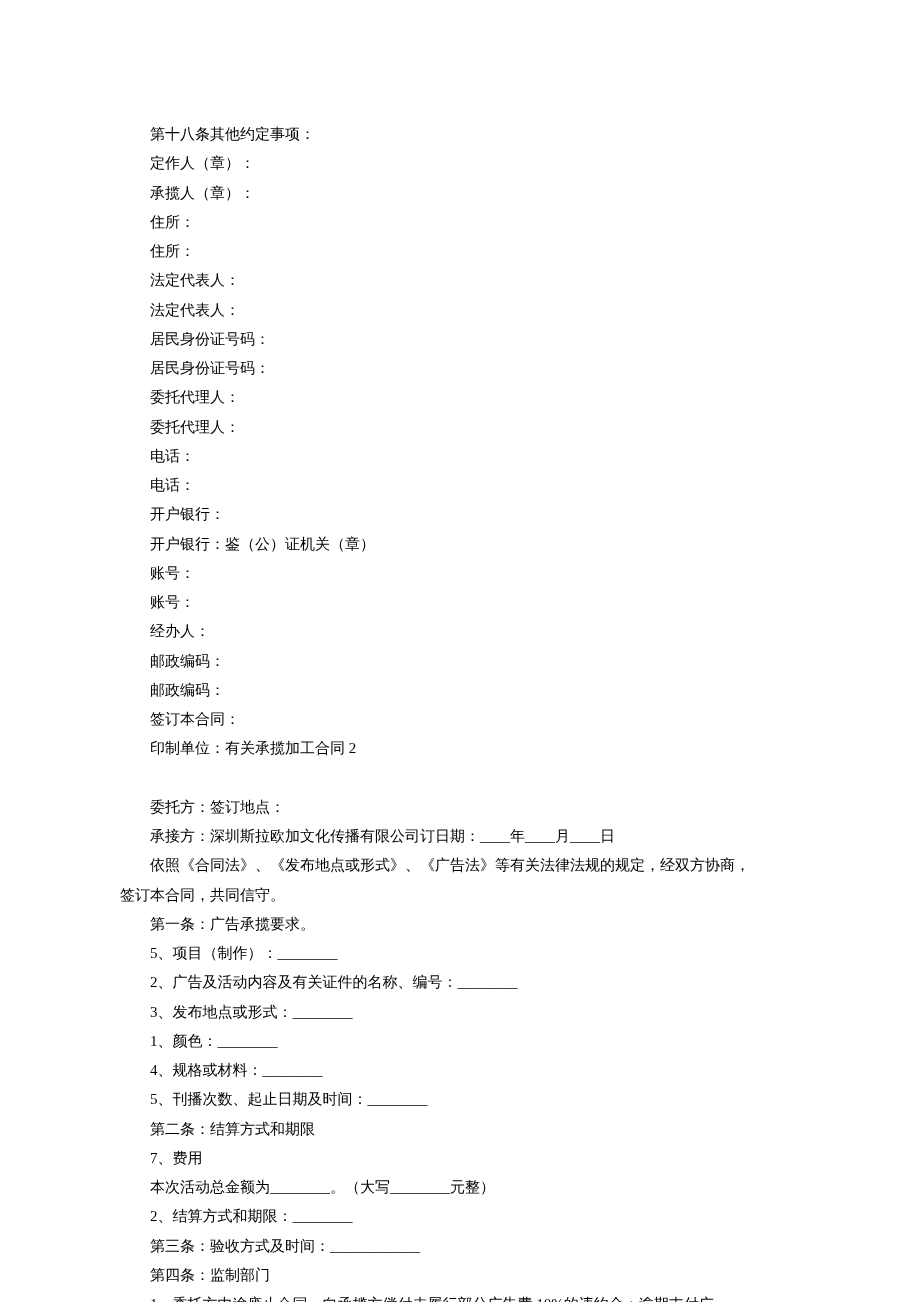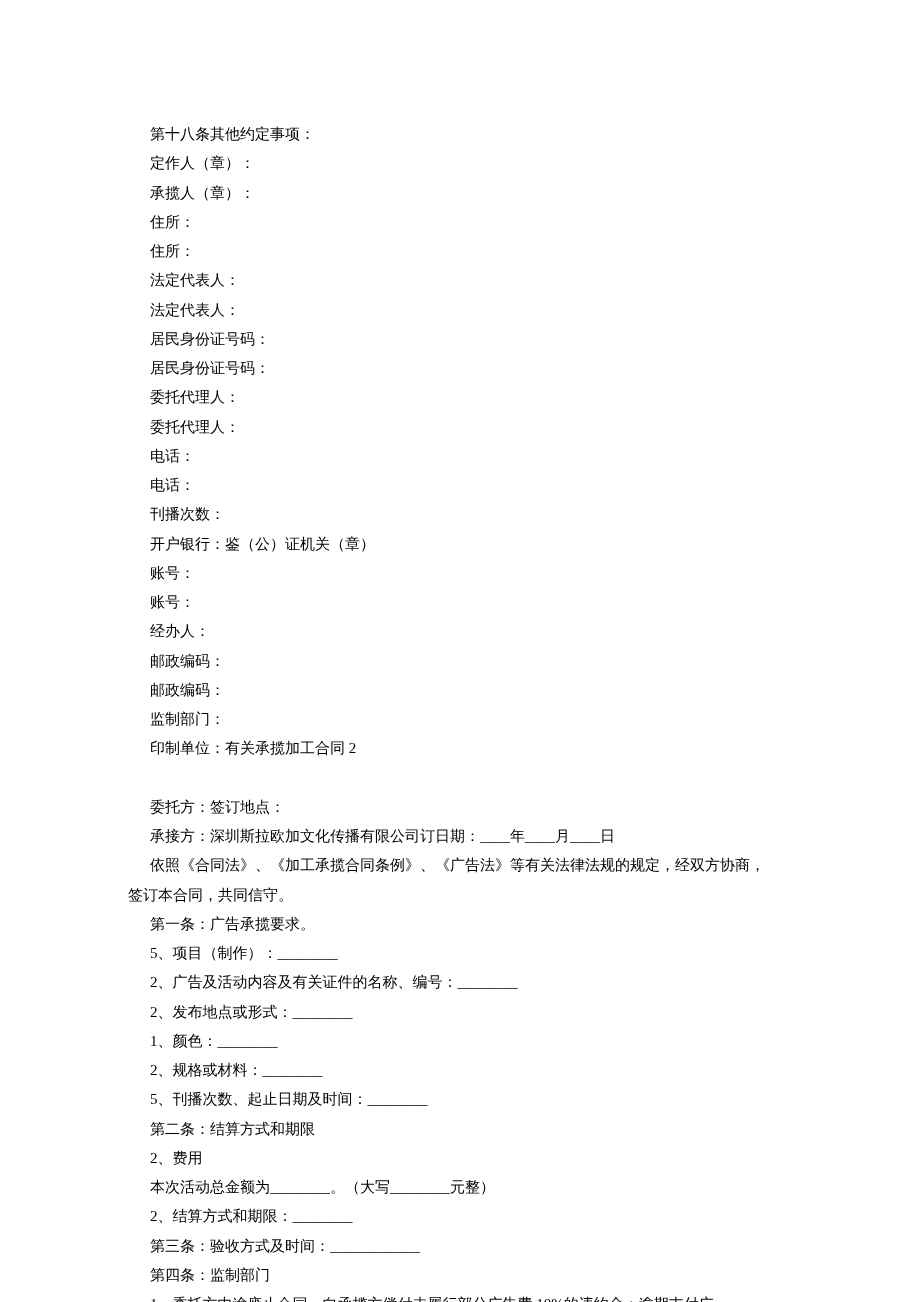--- a/index.html
+++ b/index.html
@@ -15,21 +15,20 @@
       font-size: 15px;
       color: #000000;
       padding: 120px 120px 0 120px;
       line-height: 1.95;
     }
     .line {
       text-indent: 2em;
     }
     .line-noindent {
       text-indent: 0;
-      margin-left: 8px;
     }
     .para-gap {
       height: 1.95em;
     }
   </style>
 </head>
 <body>
 
 <div class="line">第十八条其他约定事项：</div>
 <div class="line">定作人（章）：</div>
@@ -37,42 +36,42 @@
 <div class="line">住所：</div>
 <div class="line">住所：</div>
 <div class="line">法定代表人：</div>
 <div class="line">法定代表人：</div>
 <div class="line">居民身份证号码：</div>
 <div class="line">居民身份证号码：</div>
 <div class="line">委托代理人：</div>
 <div class="line">委托代理人：</div>
 <div class="line">电话：</div>
 <div class="line">电话：</div>
-<div class="line">刊播次数：</div>
+<div class="line">开户银行：</div>
 <div class="line">开户银行：鉴（公）证机关（章）</div>
 <div class="line">账号：</div>
 <div class="line">账号：</div>
 <div class="line">经办人：</div>
 <div class="line">邮政编码：</div>
 <div class="line">邮政编码：</div>
-<div class="line">监制部门：</div>
+<div class="line">签订本合同：</div>
 <div class="line">印制单位：有关承揽加工合同 2</div>
 
 <div class="para-gap"></div>
 
 <div class="line">委托方：签订地点：</div>
 <div class="line">承接方：深圳斯拉欧加文化传播有限公司订日期：____年____月____日</div>
-<div class="line">依照《合同法》、《加工承揽合同条例》、《广告法》等有关法律法规的规定，经双方协商，</div>
+<div class="line">依照《合同法》、《发布地点或形式》、《广告法》等有关法律法规的规定，经双方协商，</div>
 <div class="line-noindent">签订本合同，共同信守。</div>
 <div class="line">第一条：广告承揽要求。</div>
 <div class="line">5、项目（制作）：________</div>
 <div class="line">2、广告及活动内容及有关证件的名称、编号：________</div>
-<div class="line">2、发布地点或形式：________</div>
+<div class="line">3、发布地点或形式：________</div>
 <div class="line">1、颜色：________</div>
-<div class="line">2、规格或材料：________</div>
+<div class="line">4、规格或材料：________</div>
 <div class="line">5、刊播次数、起止日期及时间：________</div>
 <div class="line">第二条：结算方式和期限</div>
-<div class="line">2、费用</div>
+<div class="line">7、费用</div>
 <div class="line">本次活动总金额为________。（大写________元整）</div>
 <div class="line">2、结算方式和期限：________</div>
 <div class="line">第三条：验收方式及时间：____________</div>
 <div class="line">第四条：监制部门</div>
 <div class="line">1、委托方中途废止合同，向承揽方偿付未履行部分广告费 10%的违约金；逾期支付广</div>
 
 </body></html>

